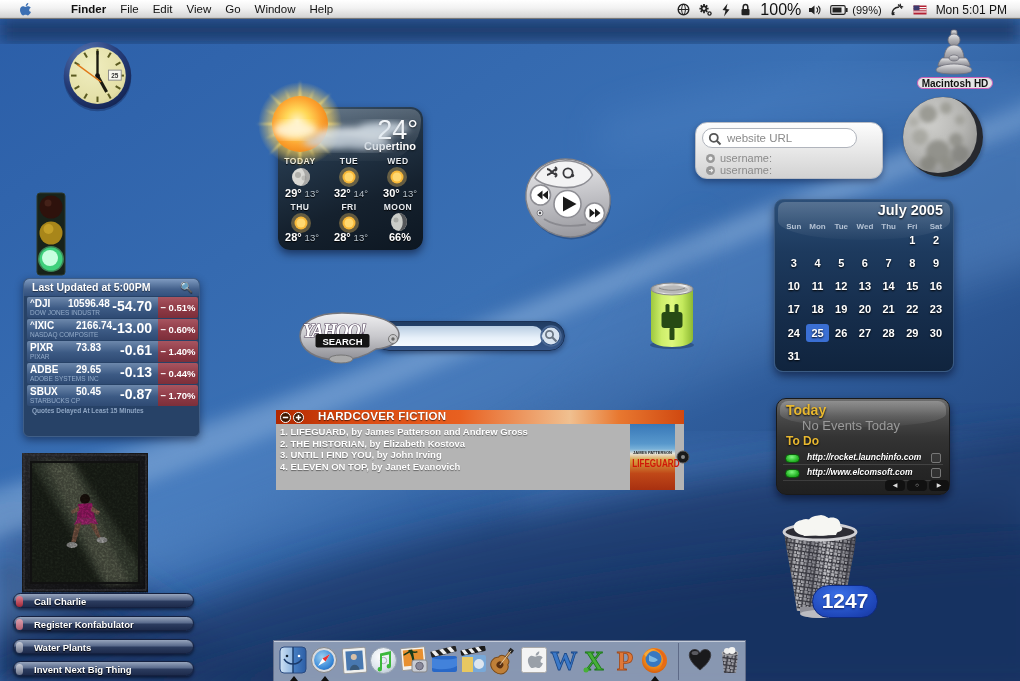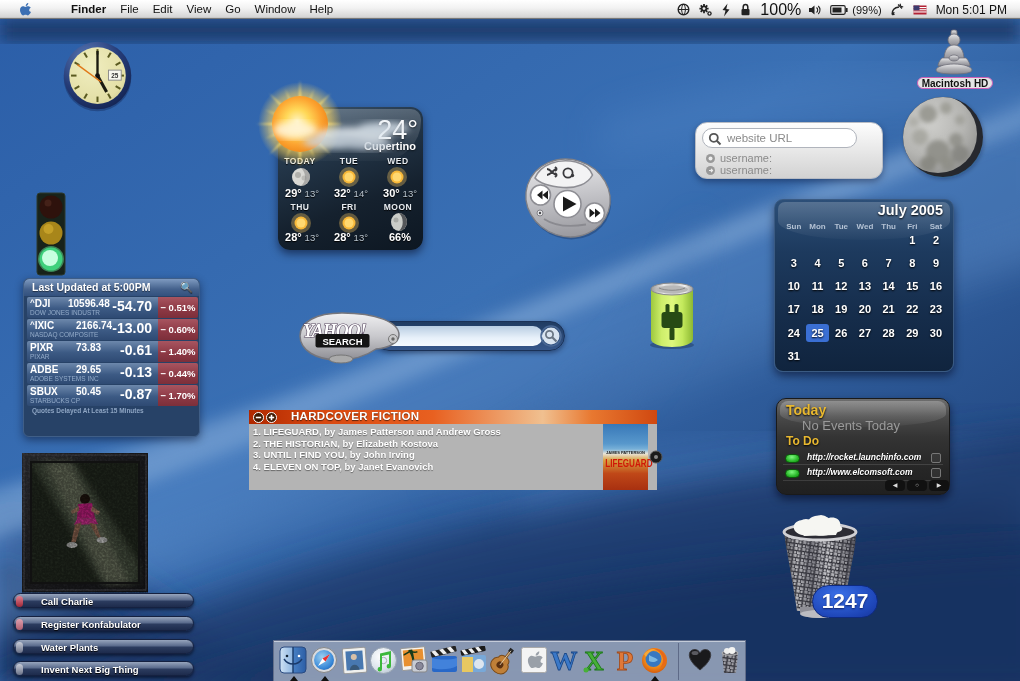--- a/index.html
+++ b/index.html
@@ -78,21 +78,21 @@
   background:rgba(168,180,200,0.78); border:1px solid rgba(60,70,100,0.5);
   border-bottom:none; box-shadow:inset 0 1px 0 rgba(255,255,255,0.5); }
 .dicon { position:absolute; top:5px; }
 .runtri { position:absolute; bottom:0px; width:0; height:0;
   border-left:4px solid transparent; border-right:4px solid transparent; border-bottom:5px solid #111; }
 
 
 .pill { position:absolute; left:13px; width:181px; height:15px; border-radius:8px;
   background:linear-gradient(#97a5bd, #5a6b8c 45%, #2c3c5f 55%, #1d2b4c);
   box-shadow:0 2px 3px rgba(0,0,10,0.5); color:#fff; font-size:9.5px; font-weight:bold;
-  line-height:15px; padding-left:27px; text-shadow:0 1px 1px #000; border:0.5px solid #152140;}
+  line-height:15px; padding-left:20px; text-shadow:0 1px 1px #000; border:0.5px solid #152140;}
 .pill:before { content:""; position:absolute; left:2px; top:2px; width:7px; height:11px;
   border-radius:4px; }
 .pill.r1:before { background:linear-gradient(#e08090,#a02838); }
 .pill.r2:before { background:linear-gradient(#e0a0b0,#b06070); }
 .pill.g:before { background:linear-gradient(#c8ccd8,#6a7288); }
 </style>
 </head>
 <body>
 <div id="desk">
 <svg id="bgsvg" width="1020" height="681" viewBox="0 0 1020 681">
@@ -503,21 +503,21 @@
   <ellipse cx="25" cy="10.5" rx="16" ry="4" fill="#b8b8b8"></ellipse>
   <path d="M12,9 C18,12 32,12 38,9" stroke="#888" stroke-width="1" fill="none"></path>
   <g fill="#274a14">
     <rect x="18.5" y="25" width="4" height="10" rx="1.5"></rect>
     <rect x="27.5" y="25" width="4" height="10" rx="1.5"></rect>
     <rect x="14.5" y="33" width="21" height="16" rx="3"></rect>
     <rect x="22.5" y="49" width="5" height="12" rx="1"></rect>
   </g>
 </svg>
 
-<div class="abs" style="left:249px;top:410px;width:337px;height:80px">
+<div class="abs" style="left:276px;top:410px;width:337px;height:80px">
   <div style="position:absolute;left:0;top:0;width:408px;height:14px;background:linear-gradient(90deg,#b02800,#d84810 18%,#e86020 45%,#f0c090 72%,#e87830 84%,#d04810)">
     <svg style="position:absolute;left:4px;top:1.5px" width="26" height="11" viewBox="0 0 26 11">
       <circle cx="5.5" cy="5.5" r="5" fill="#401800" stroke="#fff" stroke-width="1"></circle>
       <rect x="2.8" y="4.7" width="5.4" height="1.6" fill="#fff"></rect>
       <circle cx="18.5" cy="5.5" r="5" fill="#401800" stroke="#fff" stroke-width="1"></circle>
       <rect x="15.8" y="4.7" width="5.4" height="1.6" fill="#fff"></rect>
       <rect x="17.7" y="2.8" width="1.6" height="5.4" fill="#fff"></rect>
     </svg>
     <span style="position:absolute;left:42px;top:0px;color:#fff;font-weight:bold;font-size:11.5px;text-shadow:0 1px 1px rgba(0,0,0,0.6);letter-spacing:0.3px">HARDCOVER FICTION</span>
   </div>

